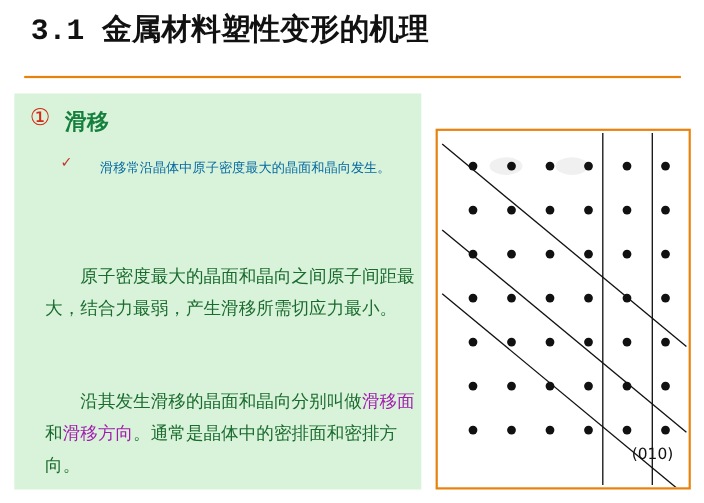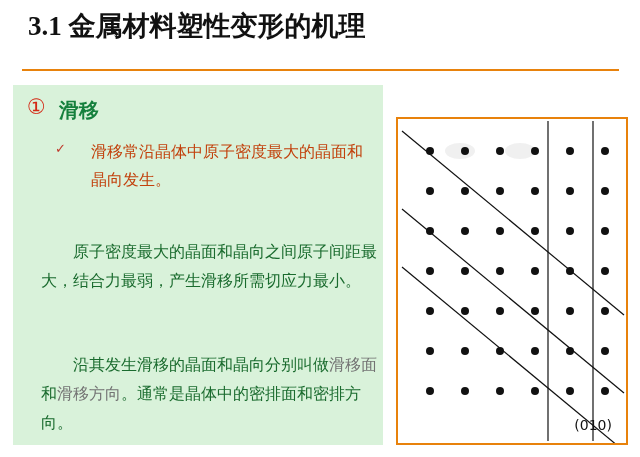--- a/index.html
+++ b/index.html
@@ -22,21 +22,21 @@
     background: #ffffff;
   }
   .title {
     position: absolute;
     left: 28px;
     top: 8px;
     font-size: 27px;
     font-weight: bold;
     color: #111111;
     letter-spacing: 0px;
-    font-family: Liberation Serif, serif;
+    font-family: Liberation Mono, monospace;
     white-space: nowrap;
   }
   .title-rule {
     position: absolute;
     left: 22px;
     top: 69px;
     width: 597px;
     height: 2px;
     background: #E8820C;
   }
@@ -72,22 +72,22 @@
     top: 56px;
     font-size: 13px;
     color: #C0392B;
     font-family: "DejaVu Sans", "Liberation Sans", sans-serif;
   }
   .para1 {
     position: absolute;
     left: 78px;
     top: 53px;
     width: 280px;
-    font-size: 16px;
-    color: #c2410c;
+    font-size: 12px;
+    color: #0369a1;
     line-height: 28px;
     font-family: "DejaVu Sans", "Liberation Sans", sans-serif;
   }
   .para2 {
     position: absolute;
     left: 28px;
     top: 152px;
     width: 336px;
     font-size: 16px;
     color: #1A6B2E;
@@ -100,42 +100,42 @@
     left: 28px;
     top: 265px;
     width: 340px;
     font-size: 16px;
     color: #1A6B2E;
     line-height: 29px;
     text-indent: 32px;
     font-family: "DejaVu Sans", "Liberation Sans", sans-serif;
   }
   .red-hl {
-    color: #737373;
+    color: #a21caf;
   }
   .figure-box {
     position: absolute;
     left: 396px;
     top: 117px;
     width: 232px;
     height: 328px;
     border: 2px solid #E8820C;
     box-sizing: border-box;
     background: #ffffff;
     overflow: hidden;
   }
   .figure-svg {
     position: absolute;
     left: 0;
     top: 0;
   }
   .figure-label {
     position: absolute;
     right: 14px;
-    bottom: 10px;
+    bottom: 22px;
     font-size: 14px;
     color: #111111;
     font-family: "DejaVu Sans", "Liberation Sans", sans-serif;
   }
 </style>
 </head>
 <body>
 
 <div class="slide">
 

